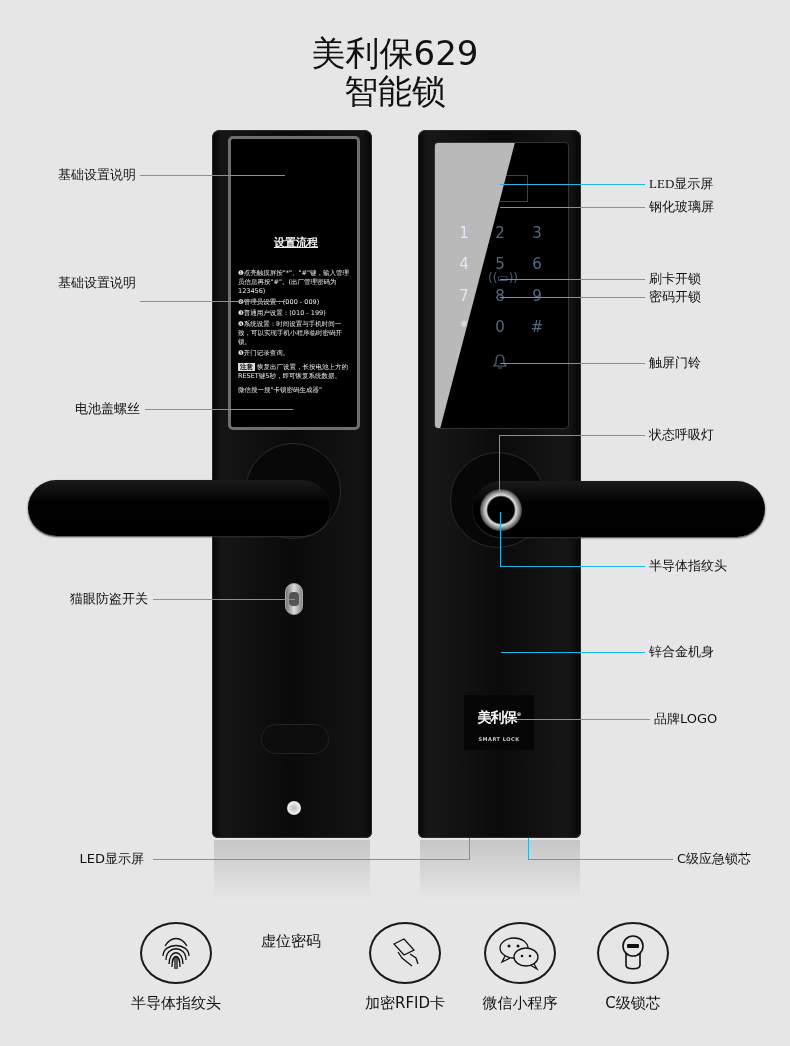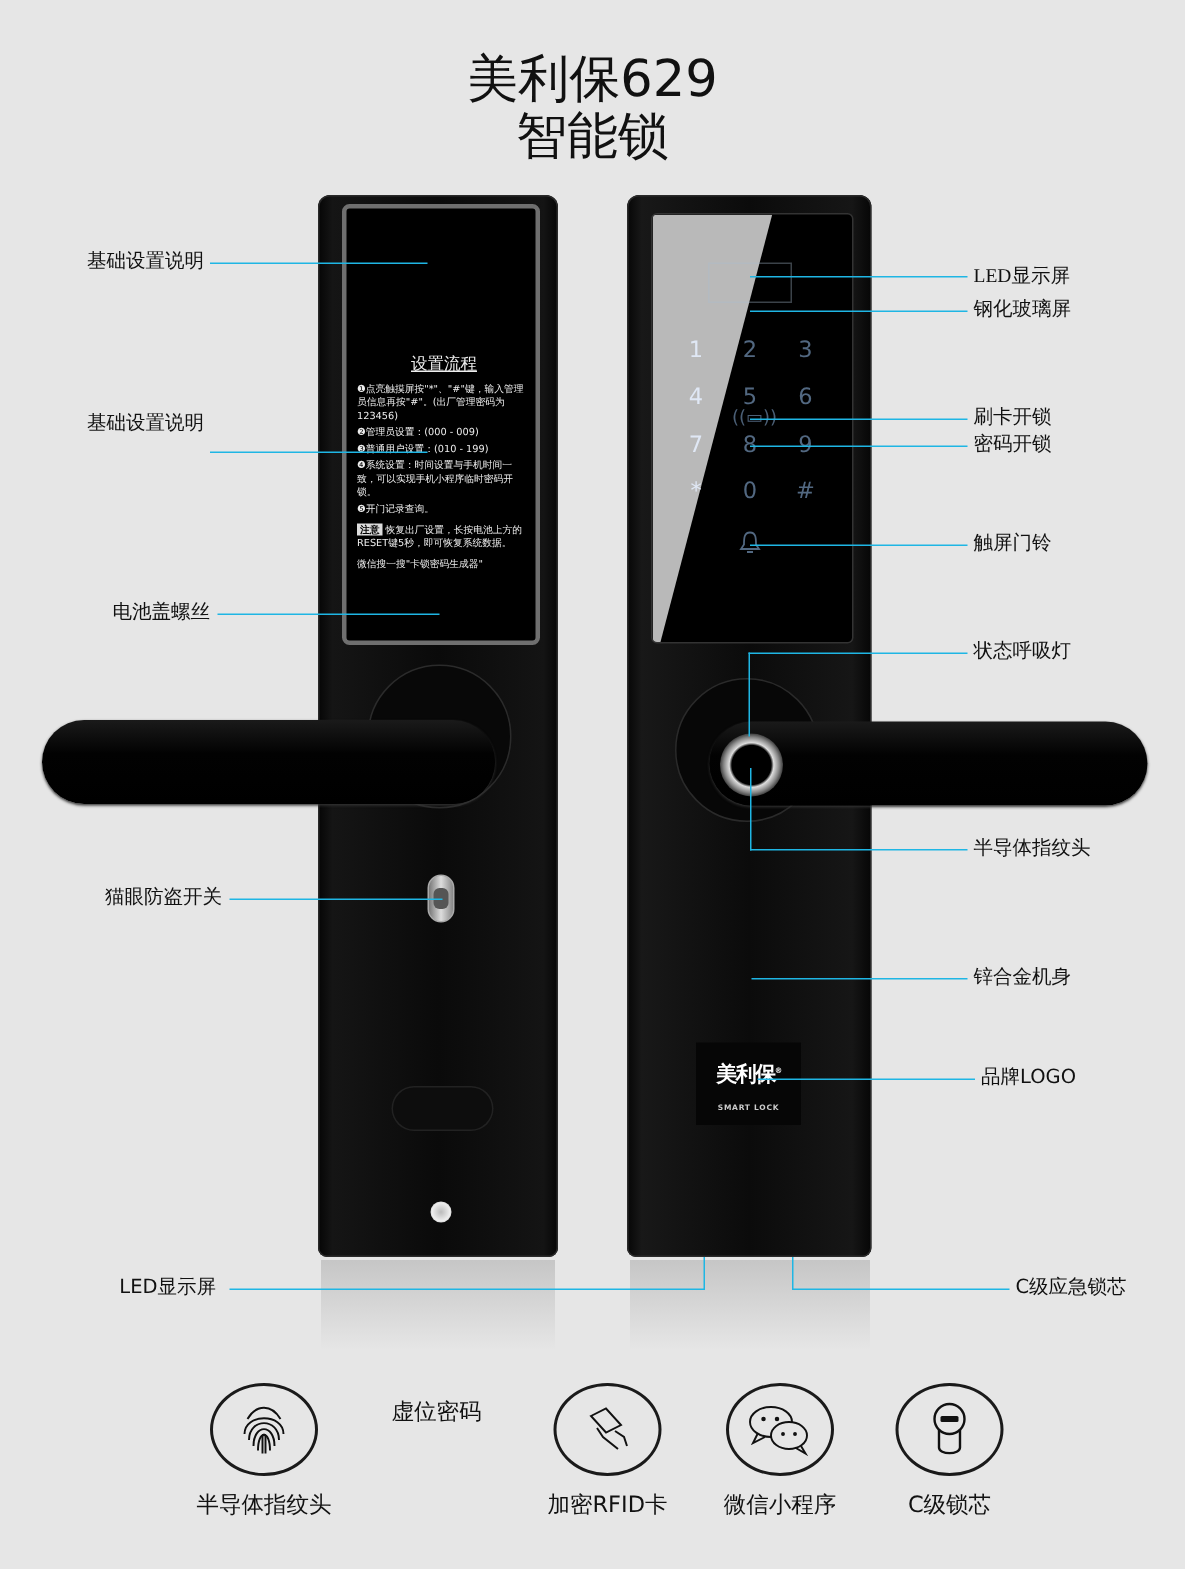--- a/index.html
+++ b/index.html
@@ -30,21 +30,21 @@
       box-shadow: inset 0 0 0 1px #2a2a2a;
     }
     .back-panel {
       position: absolute; left: 228px; top: 136px; width: 132px; height: 294px;
       background: #000; border: 3px solid #6f6f6f; border-radius: 5px;
     }
     .instr {
       position: absolute; left: 238px; top: 236px; width: 116px;
       color: #eee; font-size: 6.5px; line-height: 9px;
     }
-    .instr .ih { text-align: center; font-size: 11px; line-height: 14px; text-decoration: underline; margin-bottom: 5px; font-weight: normal; }
+    .instr .ih { text-align: center; font-size: 11px; line-height: 14px; text-decoration: underline; margin-bottom: 19px; font-weight: bold; }
     .instr .ir { margin-bottom: 2px; }
     .instr .note { margin-top: 5px; }
     .instr .tag { background: #ddd; color: #000; padding: 0 2px; font-weight: bold; }
     .rose-back {
       position: absolute; left: 245px; top: 443px; width: 96px; height: 96px; border-radius: 50%;
       background: #080808; border: 1px solid #2b2b2b;
     }
     .handle-left {
       position: absolute; left: 28px; top: 480px; width: 302px; height: 56px;
       background: linear-gradient(180deg,#1a1a1a 0%,#020202 40%,#000 100%);

